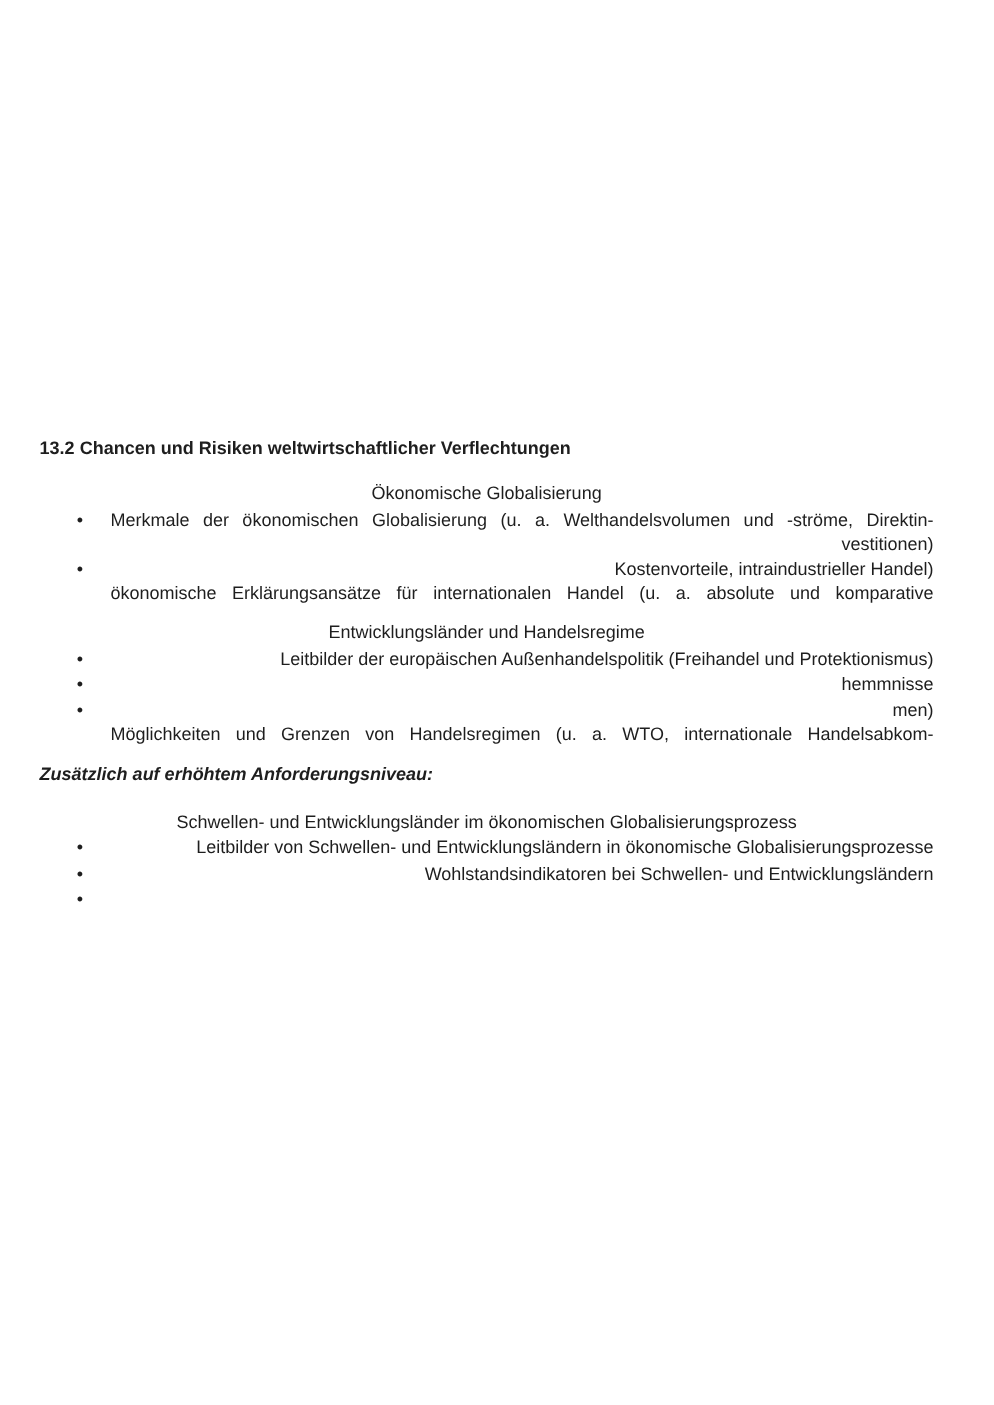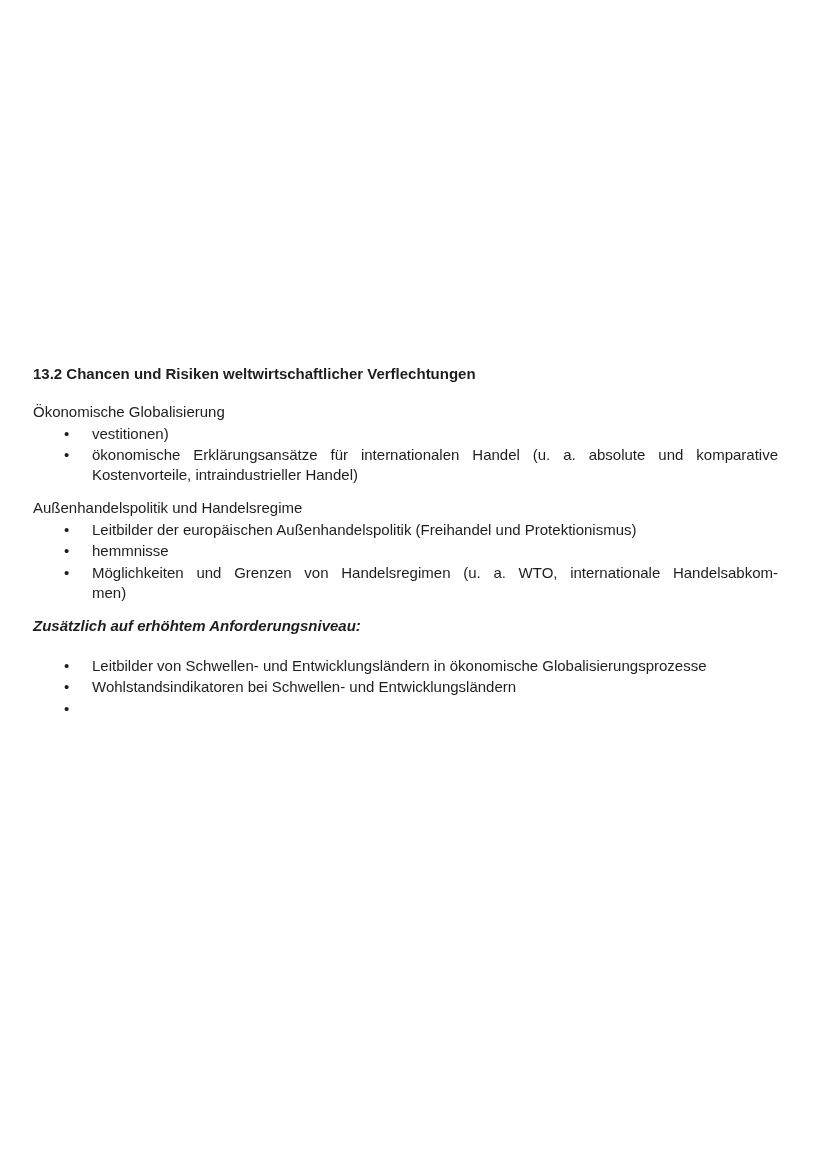--- a/index.html
+++ b/index.html
@@ -28,20 +28,21 @@
     font-weight: bold;
     white-space: nowrap;
     margin: 0 0 18px 0;
   }
   .section { margin: 0; }
   .section.gap { margin-top: 13px; }
   .section.gap-lg { margin-top: 20px; }
   .intro {
     white-space: nowrap;
     margin: 0;
+    text-align: center;
   }
   ul.bullets {
     list-style: none;
     margin: 0;
     padding: 0;
   }
   li.bullet {
     position: relative;
     padding-left: 59px;
     margin-top: 1.5px;
@@ -51,20 +52,21 @@
     left: 31px;
     top: 0;
     width: 20px;
   }
   .line.justify {
     text-align: justify;
     text-align-last: justify;
   }
   .line.last {
     white-space: nowrap;
+    text-align: right;
   }
   .note {
     font-weight: bold;
     font-style: italic;
     white-space: nowrap;
     margin: 13px 0 0 0;
   }
 </style>
 </head>
 <body>
@@ -72,52 +74,54 @@
 <div class="page">
   <div class="content">
 
     <p class="heading">13.2 Chancen und Risiken weltwirtschaftlicher Verflechtungen</p>
 
     <div class="section">
       <p class="intro">Ökonomische Globalisierung</p>
       <ul class="bullets">
         <li class="bullet">
           <span class="marker">•</span>
+          <div class="line justify">Merkmale der ökonomischen Globalisierung (u. a. Welthandelsvolumen und -ströme, Direktin-</div>
           <div class="line last">vestitionen)</div>
         </li>
         <li class="bullet">
           <span class="marker">•</span>
+          <div class="line last">Kostenvorteile, intraindustrieller Handel)</div>
           <div class="line justify">ökonomische Erklärungsansätze für internationalen Handel (u. a. absolute und komparative</div>
-          <div class="line last">Kostenvorteile, intraindustrieller Handel)</div>
         </li>
       </ul>
     </div>
 
     <div class="section gap">
-      <p class="intro">Außenhandelspolitik und Handelsregime</p>
+      <p class="intro">Entwicklungsländer und Handelsregime</p>
       <ul class="bullets">
         <li class="bullet">
           <span class="marker">•</span>
           <div class="line last">Leitbilder der europäischen Außenhandelspolitik (Freihandel und Protektionismus)</div>
         </li>
         <li class="bullet">
           <span class="marker">•</span>
           <div class="line last">hemmnisse</div>
         </li>
         <li class="bullet">
           <span class="marker">•</span>
+          <div class="line last">men)</div>
           <div class="line justify">Möglichkeiten und Grenzen von Handelsregimen (u. a. WTO, internationale Handelsabkom-</div>
-          <div class="line last">men)</div>
         </li>
       </ul>
     </div>
 
     <p class="note">Zusätzlich auf erhöhtem Anforderungsniveau:</p>
 
     <div class="section gap-lg">
+      <p class="intro">Schwellen- und Entwicklungsländer im ökonomischen Globalisierungsprozess</p>
       <ul class="bullets">
         <li class="bullet">
           <span class="marker">•</span>
           <div class="line last">Leitbilder von Schwellen- und Entwicklungsländern in ökonomische Globalisierungsprozesse</div>
         </li>
         <li class="bullet">
           <span class="marker">•</span>
           <div class="line last">Wohlstandsindikatoren bei Schwellen- und Entwicklungsländern</div>
         </li>
         <li class="bullet">

